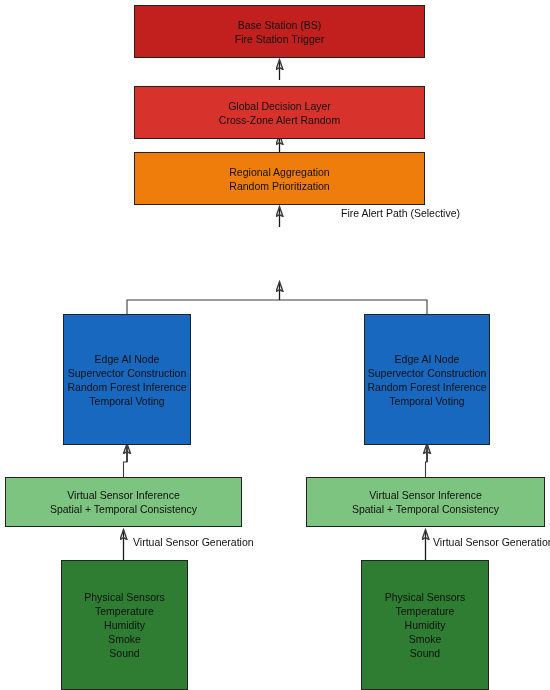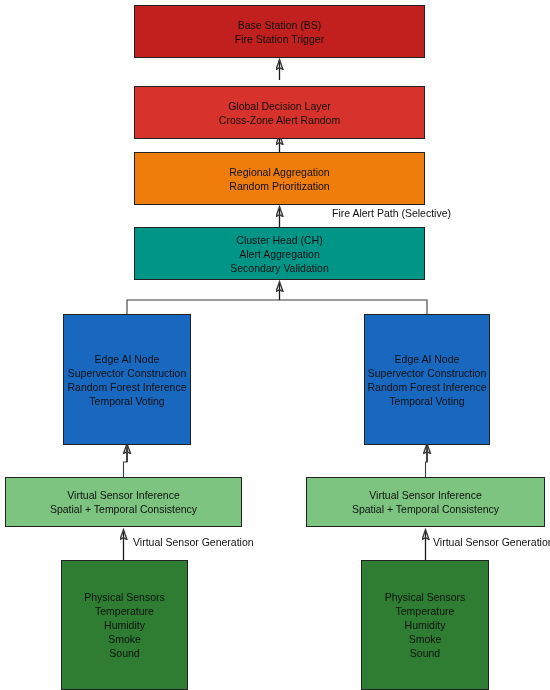--- a/index.html
+++ b/index.html
@@ -99,25 +99,20 @@
   <div class="node" style="left: 134px; top: 80px; width: 291px; height: 53px; background: rgb(216, 50, 44); margin-top: 6px;">
     <span class="line-txt">Global Decision Layer</span>
     <span class="line-txt">Cross-Zone Alert Random</span>
   </div>
 
   <div class="node" style="left: 134px; top: 152px; width: 291px; height: 53px; background: rgb(239, 125, 11);">
     <span class="line-txt">Regional Aggregation</span>
     <span class="line-txt">Random Prioritization</span>
   </div>
 
-  <div class="node" style="left: 134px; top: 227px; width: 291px; height: 53px; background: rgb(0, 150, 135);">
-    <span class="line-txt">Cluster Head (CH)</span>
-    <span class="line-txt">Alert Aggregation</span>
-    <span class="line-txt">Secondary Validation</span>
-  </div>
 
   <div class="node" style="left: 63px; top: 314px; width: 128px; height: 131px; background: rgb(24, 104, 192);">
     <span class="line-txt">Edge AI Node</span>
     <span class="line-txt">Supervector Construction</span>
     <span class="line-txt">Random Forest Inference</span>
     <span class="line-txt">Temporal Voting</span>
   </div>
 
   <div class="node" style="left: 364px; top: 314px; width: 126px; height: 131px; background: rgb(24, 104, 192);">
     <span class="line-txt">Edge AI Node</span>
@@ -145,17 +140,17 @@
   </div>
 
   <div class="node" style="left: 361px; top: 560px; width: 128px; height: 130px; background: rgb(46, 125, 50);">
     <span class="line-txt">Physical Sensors</span>
     <span class="line-txt">Temperature</span>
     <span class="line-txt">Humidity</span>
     <span class="line-txt">Smoke</span>
     <span class="line-txt">Sound</span>
   </div>
 
-  <div class="edge-label" style="left: 292px; top: 207px; padding-left: 40px;">Fire Alert Path (Selective)</div>
+  <div class="edge-label" style="left: 301px; top: 207px; padding-left: 40px;">Fire Alert Path (Selective)</div>
   <div class="edge-label" style="left: 133px; top: 536px;">Virtual Sensor Generation</div>
   <div class="edge-label" style="left: 433px; top: 536px;">Virtual Sensor Generation</div>
 
 </div>
 
 </body></html>

